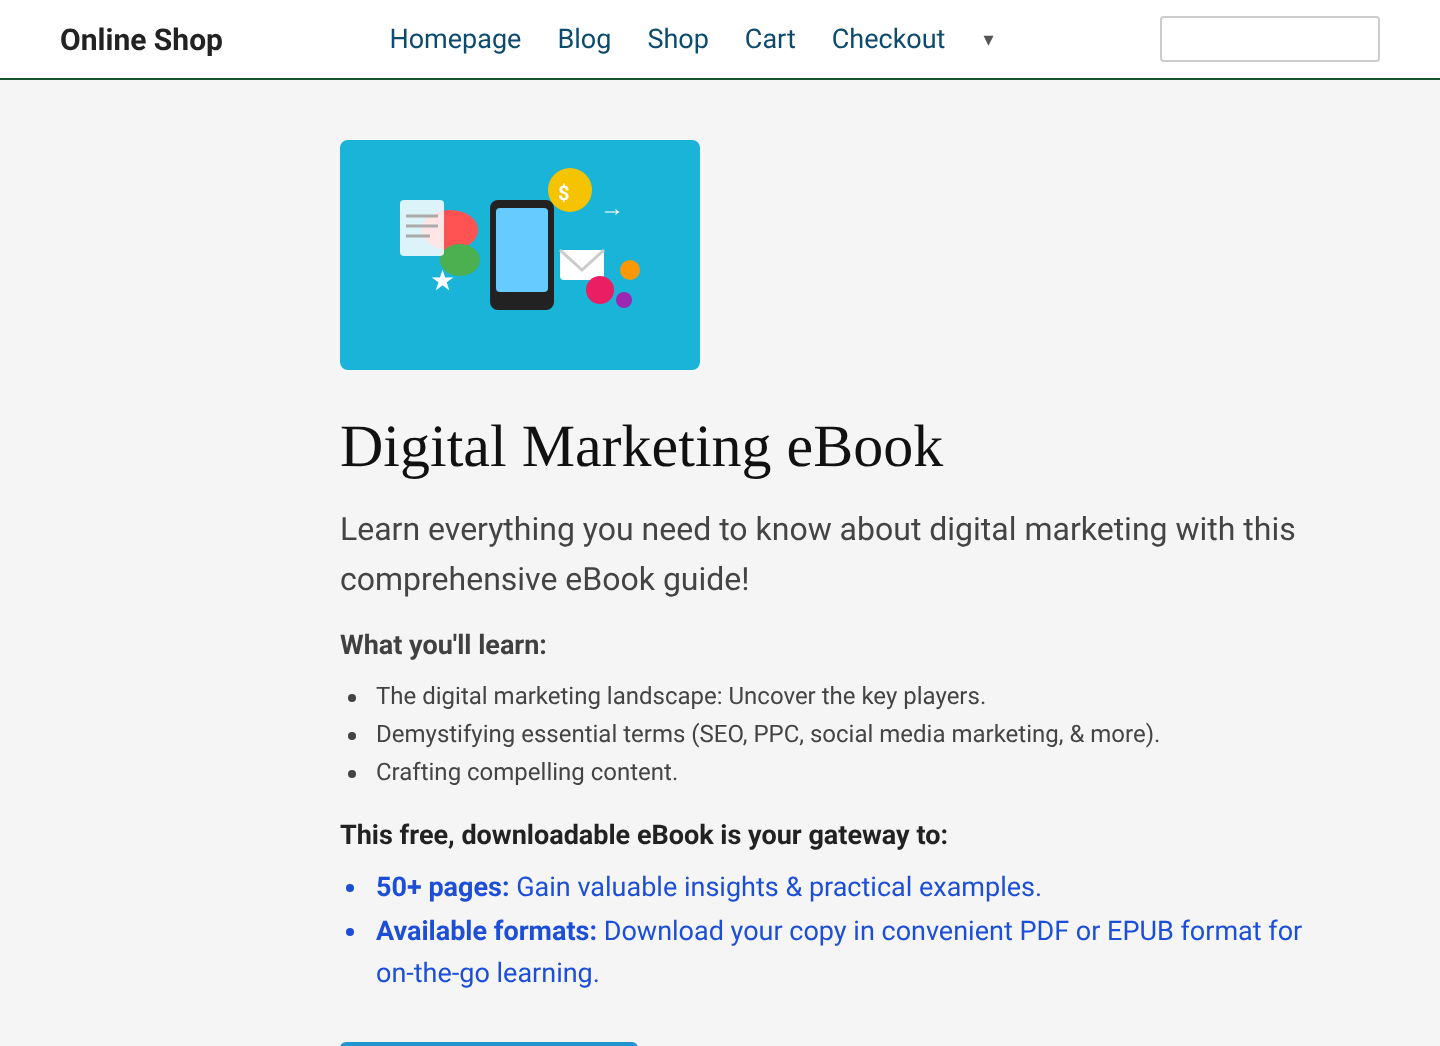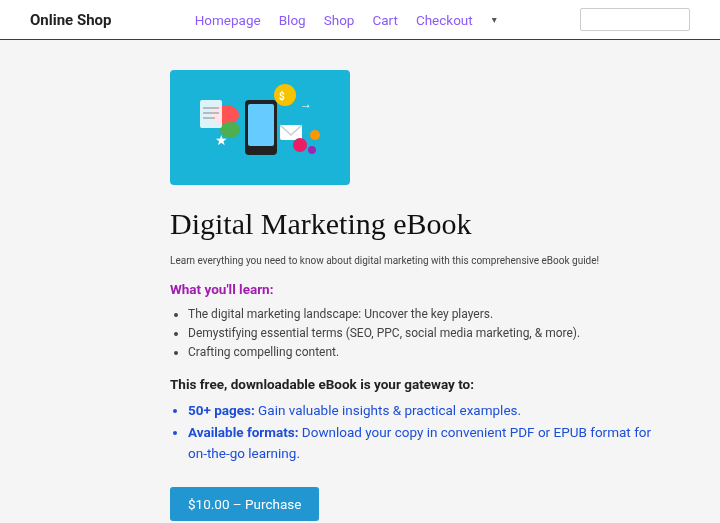--- a/index.html
+++ b/index.html
@@ -23,21 +23,21 @@
       font-size: 15px;
       color: #222;
     }
     nav {
       display: flex;
       align-items: center;
       gap: 18px;
     }
     nav a {
       text-decoration: none;
-      color: #8b5cf6;
+      color: #0c4a6e;
       font-size: 13.5px;
     }
     .checkout-wrap {
       display: flex;
       align-items: center;
       gap: 19px;
     }
     .checkout-caret {
       font-size: 10px;
       color: #555;
@@ -68,29 +68,29 @@
       position: relative;
     }
     .product-title {
       font-size: 30px;
       font-weight: 400;
       color: #111;
       margin-bottom: 12px;
       font-family: Georgia, "Times New Roman", serif;
     }
     .product-description {
-      font-size: 10px;
+      font-size: 16px;
       color: #444;
       margin-bottom: 12px;
       line-height: 1.55;
     }
     .section-heading {
       font-weight: 700;
       font-size: 13.5px;
-      color: #a21caf;
+      color: #404040;
       margin-bottom: 8px;
     }
     ul.feature-list {
       margin-left: 18px;
       margin-bottom: 14px;
     }
     ul.feature-list li {
       font-size: 12px;
       color: #444;
       line-height: 1.6;

